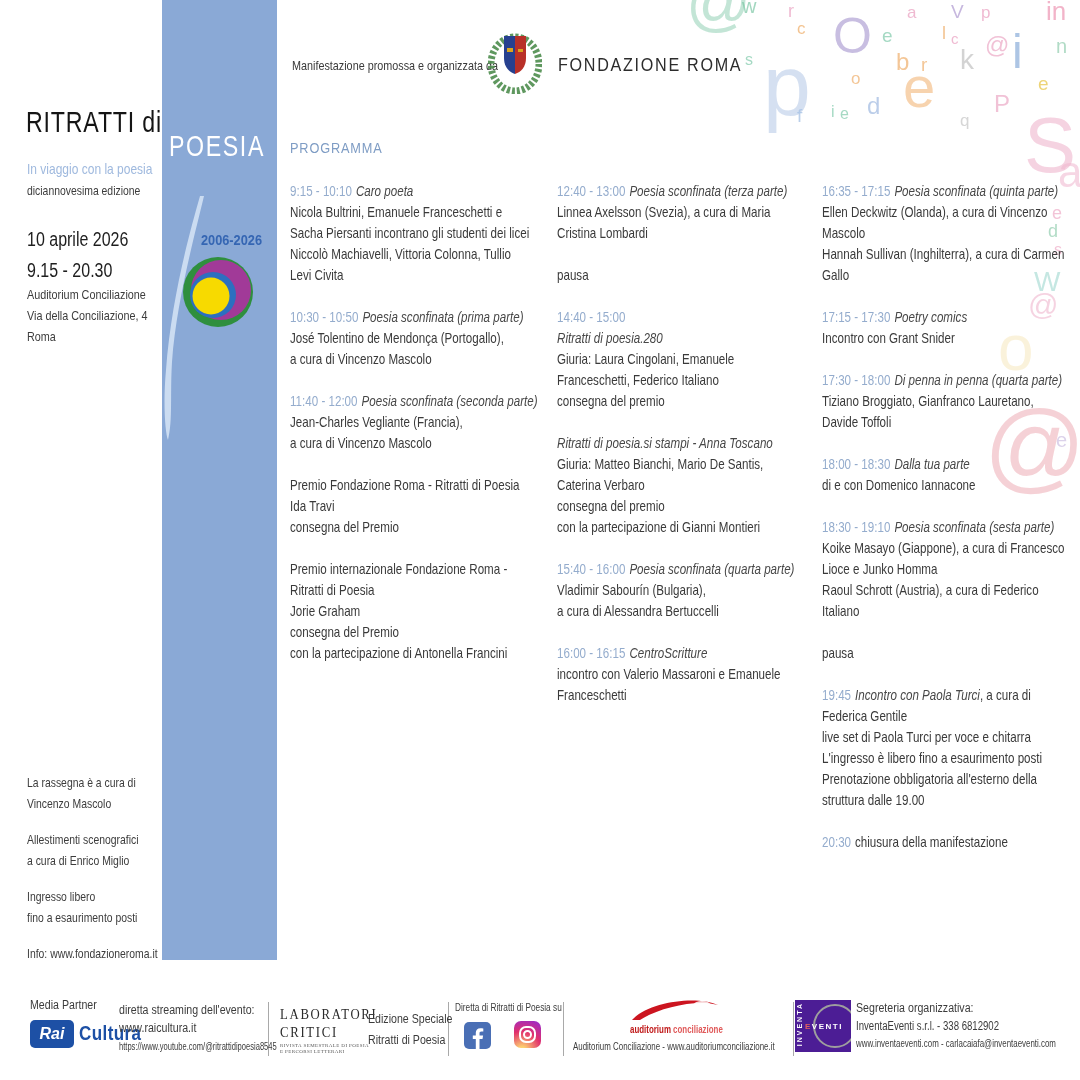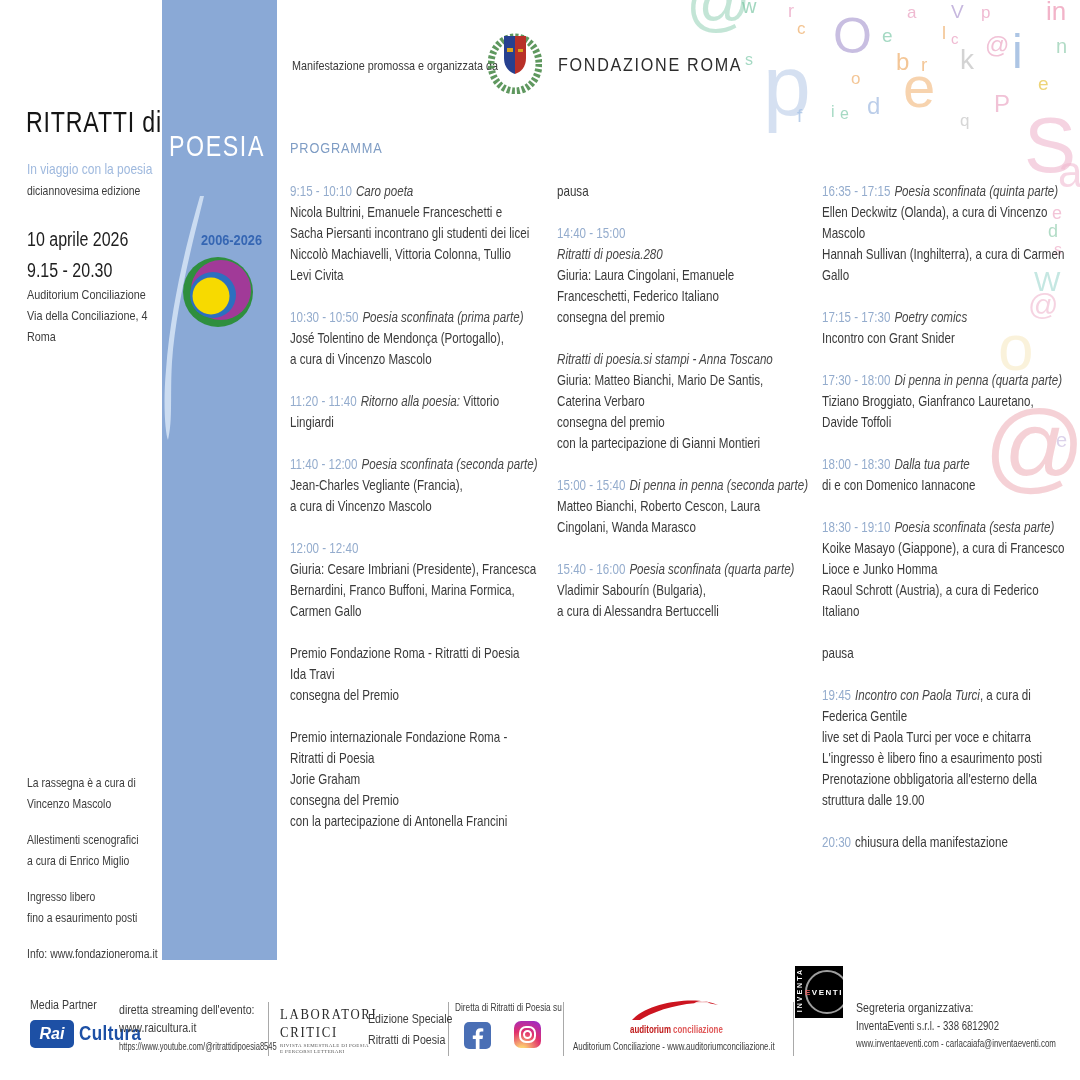--- a/index.html
+++ b/index.html
@@ -66,21 +66,21 @@
   #soc-label{left:455px;top:1001px;font-size:11.5px}
   #fb-icon{left:464px;top:1022px}
   #ig-icon{left:514px;top:1021px;width:27px;height:27px;border-radius:7px;
            background:radial-gradient(circle at 30% 110%,#fdd272 10%,#e1306c 55%,#a32bbf 90%);position:absolute;z-index:2}
   #ig-icon::before{content:"";position:absolute;inset:5px;border:2px solid #fff;border-radius:7px}
   #ig-icon::after{content:"";position:absolute;left:9px;top:9px;width:5px;height:5px;border:2px solid #fff;border-radius:50%}
   #aud-logo{left:628px;top:997px}
   #aud-brand{left:630px;top:1023px;font-size:11px;font-weight:bold;color:#c01818}
   #aud-brand .lt{color:#e05a5a}
   #aud-line{left:573px;top:1040px;font-size:11px}
-  #inv-box{left:795px;top:966px;width:48px;height:52px;background:#000000;position:absolute;z-index:2;overflow:hidden}
+  #inv-box{left:795px;top:1000px;width:56px;height:52px;background:#4c1d95;position:absolute;z-index:2;overflow:hidden}
   #inv-box .swirl{position:absolute;right:-6px;top:4px;width:40px;height:40px;border:2px solid #9e9e9e;border-radius:50%}
   #inv-vert{position:absolute;left:1px;top:2px;writing-mode:vertical-rl;transform:rotate(180deg);
             color:#fff;font-size:7px;letter-spacing:2px;font-weight:bold}
   #inv-horiz{position:absolute;left:10px;top:22px;color:#fff;font-size:8px;letter-spacing:1.5px;font-weight:bold}
   #inv-horiz .red{color:#e06060}
   #seg1{left:856px;top:1001px}#seg2{left:856px;top:1019px;font-size:12px}
   #seg3{left:856px;top:1037px;font-size:11px}
 </style>
 </head>
 <body>
@@ -177,74 +177,69 @@
       <div class="eline">Sacha Piersanti incontrano gli studenti dei licei</div>
       <div class="eline">Niccolò Machiavelli, Vittoria Colonna, Tullio</div>
       <div class="eline">Levi Civita</div>
     </div>
     <div class="entry">
       <div class="eline"><span class="time">10:30 - 10:50</span><span class="ittl">Poesia sconfinata (prima parte)</span></div>
       <div class="eline">José Tolentino de Mendonça (Portogallo),</div>
       <div class="eline">a cura di Vincenzo Mascolo</div>
     </div>
     <div class="entry">
-      <div class="eline"><span class="time">11:20 - 11:40</span><span class="ittl">Ritorno alla poesia:</span><span> Vittorio</span></div>
-      <div class="eline">Lingiardi</div>
-    </div>
-    <div class="entry">
       <div class="eline"><span class="time">11:40 - 12:00</span><span class="ittl">Poesia sconfinata (seconda parte)</span></div>
       <div class="eline">Jean-Charles Vegliante (Francia),</div>
       <div class="eline">a cura di Vincenzo Mascolo</div>
-    </div>
-    <div class="entry">
-      <div class="eline"><span class="time">12:00 - 12:40</span></div>
-      <div class="eline">Giuria: Cesare Imbriani (Presidente), Francesca</div>
-      <div class="eline">Bernardini, Franco Buffoni, Marina Formica,</div>
-      <div class="eline">Carmen Gallo</div>
     </div>
     <div class="entry">
       <div class="eline">Premio Fondazione Roma - Ritratti di Poesia</div>
       <div class="eline">Ida Travi</div>
       <div class="eline">consegna del Premio</div>
     </div>
     <div class="entry">
       <div class="eline">Premio internazionale Fondazione Roma -</div>
       <div class="eline">Ritratti di Poesia</div>
       <div class="eline">Jorie Graham</div>
       <div class="eline">consegna del Premio</div>
       <div class="eline">con la partecipazione di Antonella Francini</div>
     </div>
   </div>
 <div id="pcol1" class="pcol">
     <div class="entry">
+      <div class="eline"><span class="time">12:40 - 13:00</span><span class="ittl">Poesia sconfinata (terza parte)</span></div>
+      <div class="eline">Linnea Axelsson (Svezia), a cura di Maria</div>
+      <div class="eline">Cristina Lombardi</div>
+    </div>
+    <div class="entry">
       <div class="eline">pausa</div>
     </div>
     <div class="entry">
       <div class="eline"><span class="time">14:40 - 15:00</span></div>
       <div class="eline ittl">Ritratti di poesia.280</div>
       <div class="eline">Giuria: Laura Cingolani, Emanuele</div>
       <div class="eline">Franceschetti, Federico Italiano</div>
       <div class="eline">consegna del premio</div>
     </div>
     <div class="entry">
       <div class="eline ittl">Ritratti di poesia.si stampi - Anna Toscano</div>
       <div class="eline">Giuria: Matteo Bianchi, Mario De Santis,</div>
       <div class="eline">Caterina Verbaro</div>
       <div class="eline">consegna del premio</div>
       <div class="eline">con la partecipazione di Gianni Montieri</div>
     </div>
     <div class="entry">
-      <div class="eline"><span class="time">15:00 - 15:40</span><span class="ittl">Di penna in penna (seconda parte)</span></div>
-      <div class="eline">Matteo Bianchi, Roberto Cescon, Laura</div>
-      <div class="eline">Cingolani, Wanda Marasco</div>
-    </div>
-    <div class="entry">
       <div class="eline"><span class="time">15:40 - 16:00</span><span class="ittl">Poesia sconfinata (quarta parte)</span></div>
       <div class="eline">Vladimir Sabourín (Bulgaria),</div>
       <div class="eline">a cura di Alessandra Bertuccelli</div>
+    </div>
+    <div class="entry">
+      <div class="eline"><span class="time">16:00 - 16:15</span><span class="ittl">CentroScritture</span></div>
+      <div class="eline">incontro con Valerio Massaroni e Emanuele</div>
+      <div class="eline">Franceschetti</div>
     </div>
   </div>
 <div id="pcol2" class="pcol">
     <div class="entry">
       <div class="eline"><span class="time">16:35 - 17:15</span><span class="ittl">Poesia sconfinata (quinta parte)</span></div>
       <div class="eline">Ellen Deckwitz (Olanda), a cura di Vincenzo</div>
       <div class="eline">Mascolo</div>
       <div class="eline">Hannah Sullivan (Inghilterra), a cura di Carmen</div>
       <div class="eline">Gallo</div>
     </div>

